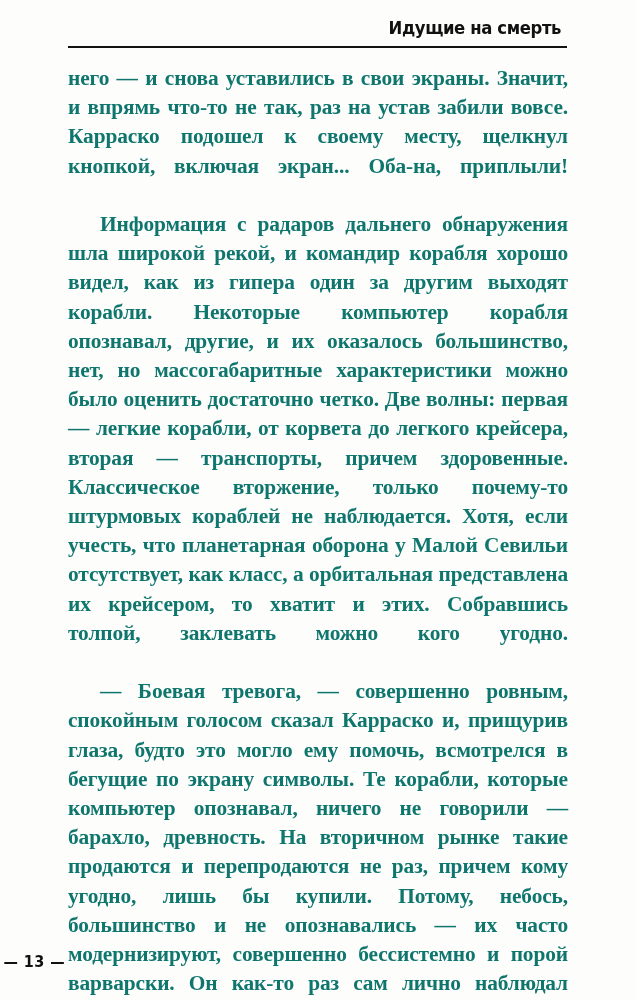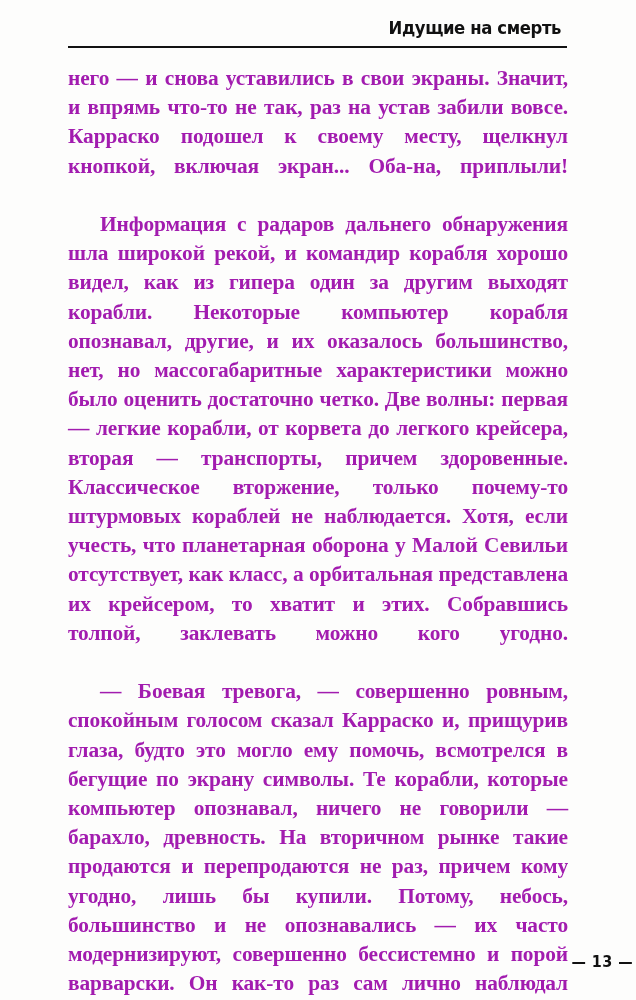--- a/index.html
+++ b/index.html
@@ -65,40 +65,40 @@
     margin: 0;
     text-align: justify;
     text-justify: inter-word;
     text-indent: 32px;
     font-family: "Liberation Serif", "DejaVu Serif", serif;
     font-weight: 700;
     font-size: 21.4px;
     line-height: 29.2px;
     letter-spacing: -0.12px;
     word-spacing: 0.1px;
-    color: #a21caf;
+    color: #0f766e;
     hyphens: manual;
   }
   .para.no-indent {
     text-indent: 0;
   }
   
   .para::after {
     content: "";
     display: inline-block;
     width: 100%;
   }
 
   
   .folio {
     position: absolute;
     left: 0;
     right: 0;
     top: 952px;
-    text-align: right;
+    text-align: left;
     text-decoration: underline;
   }
   .folio-text {
     display: inline-block;
     font-family: "DejaVu Sans", "Liberation Sans", sans-serif;
     font-weight: 700;
     font-size: 16px;
     letter-spacing: 0.5px;
     color: #111111;
     transform: scaleX(0.9);

